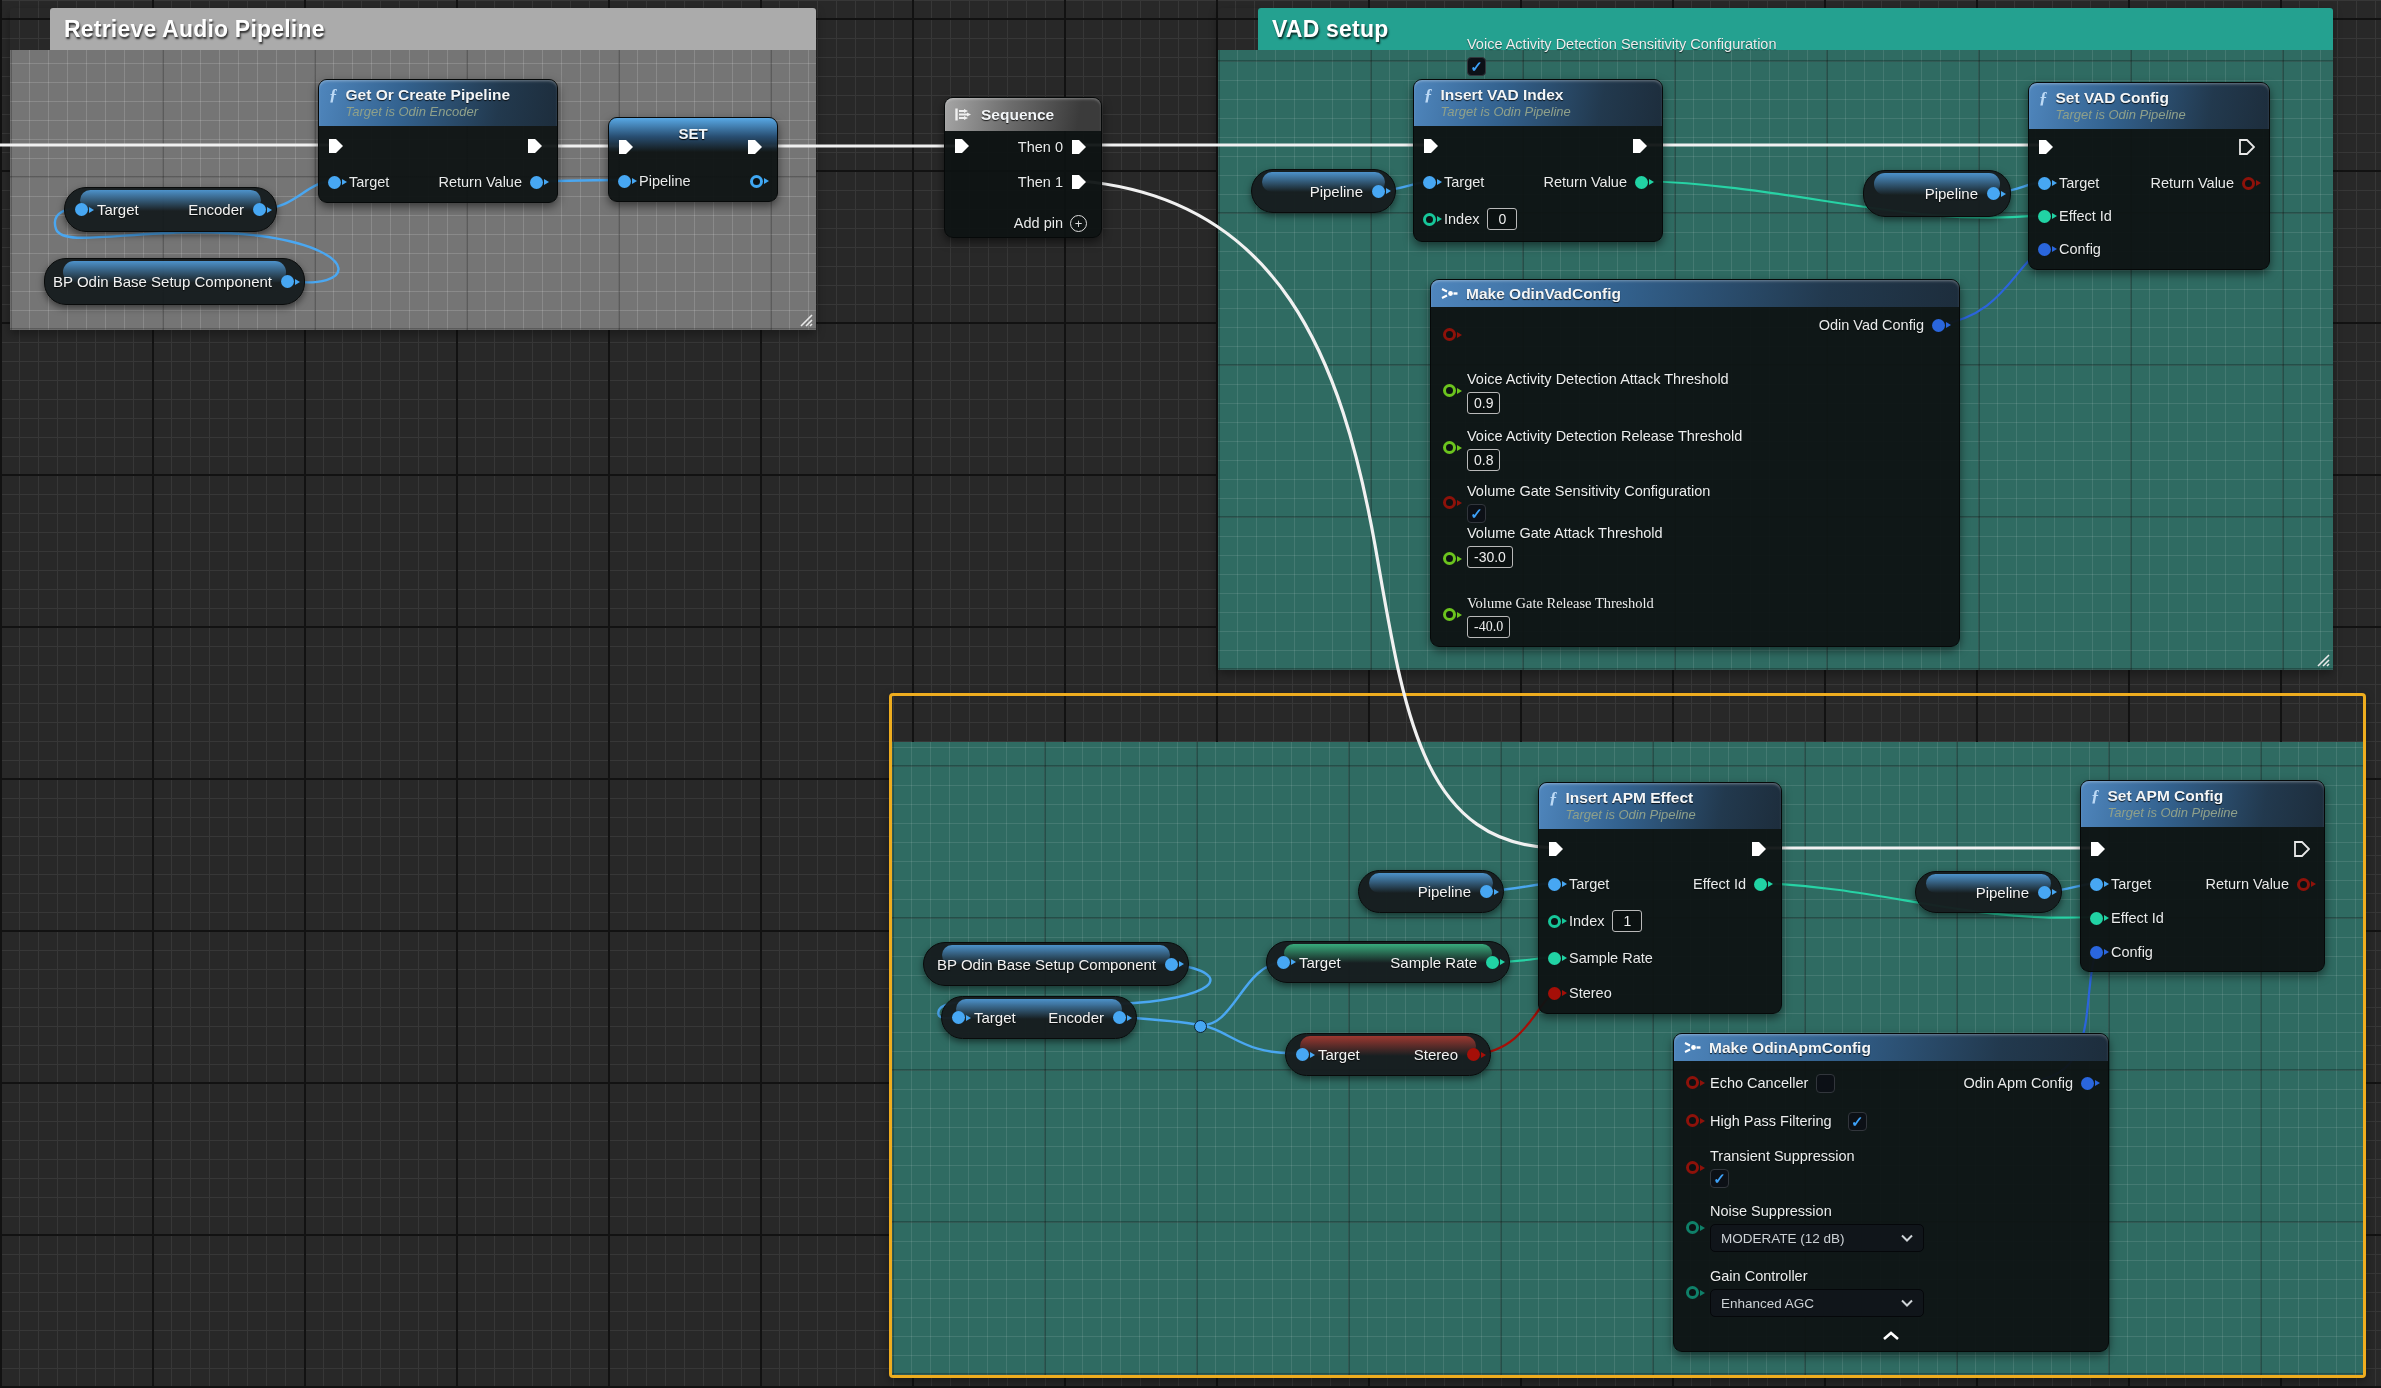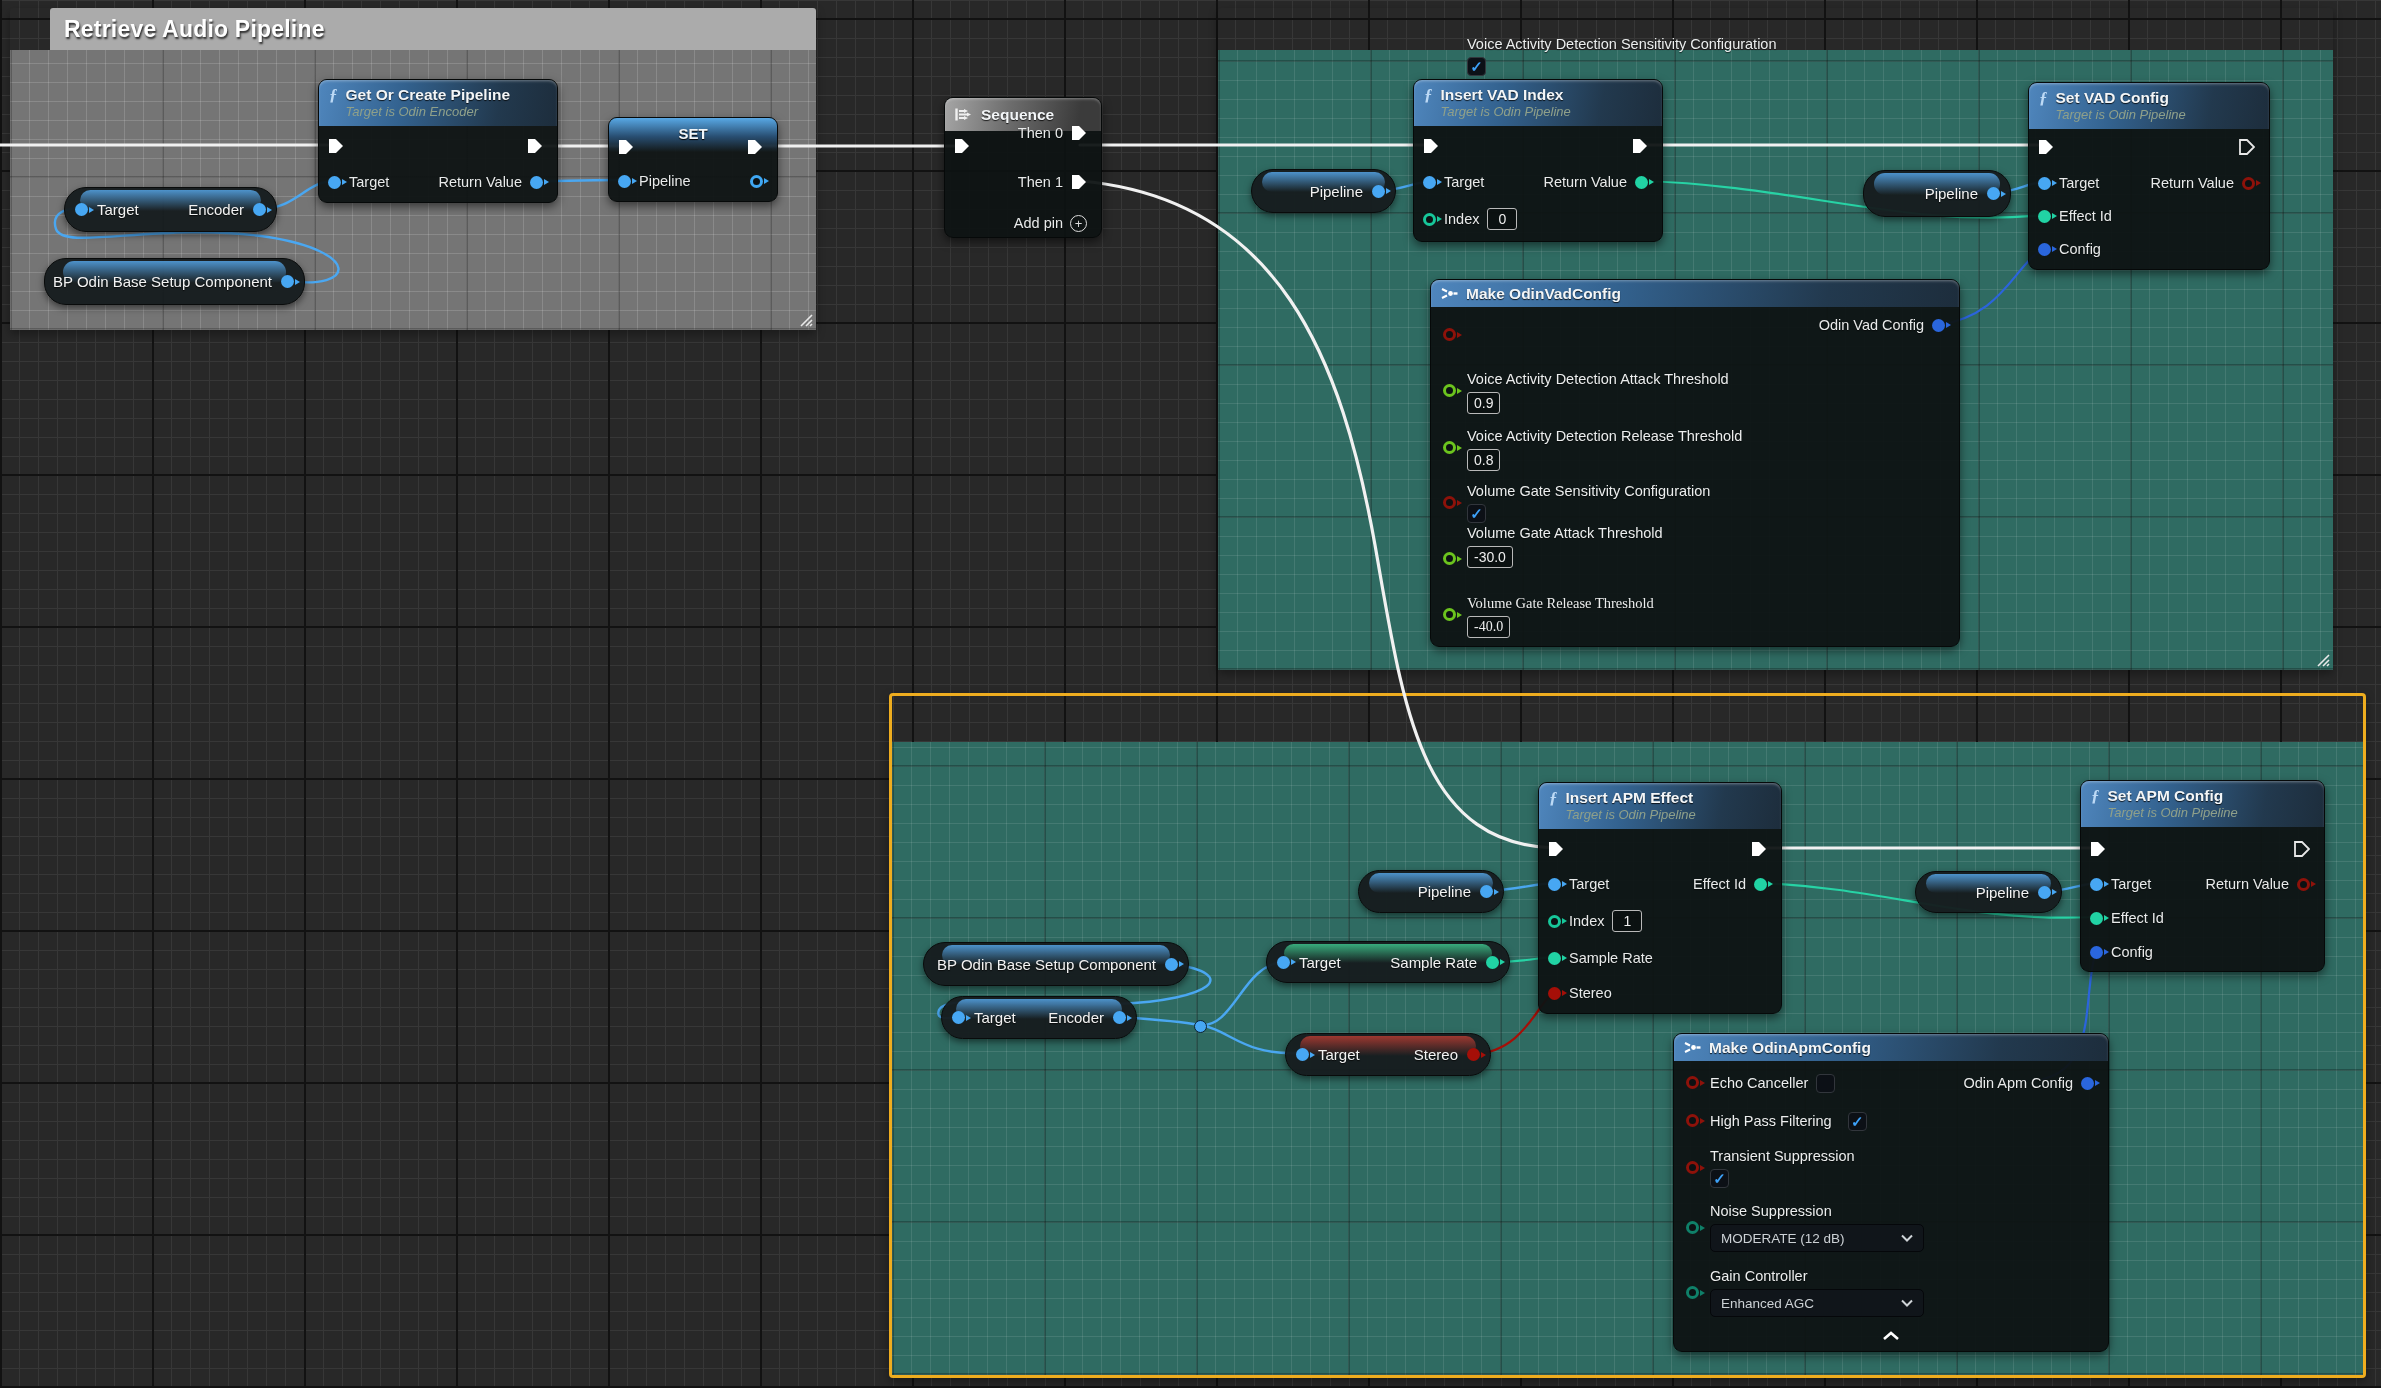--- a/index.html
+++ b/index.html
@@ -112,20 +112,23 @@
     <div class="c-head">
       <span class="c-title">Retrieve Audio Pipeline</span>
     </div>
     <div class="c-body"></div>
     <svg class="grip" width="15" height="15">
         <path d="M3 14 L14 3 M8 14 L14 8 M12 14 L14 12" stroke="#e9e9e9" stroke-width="1.6"></path>
       </svg>
   </div>
 
   <div class="comment teal" style="left:1218px;top:8px;width:1115px;height:662px;">
+    <div class="c-head">
+      <span class="c-title">VAD setup</span>
+    </div>
     <div class="c-body"></div>
     <svg class="grip" width="15" height="15">
         <path d="M3 14 L14 3 M8 14 L14 8 M12 14 L14 12" stroke="#e9e9e9" stroke-width="1.6"></path>
       </svg>
   </div>
 
   <div class="comment teal selected" style="left:889px;top:693px;width:1471px;height:679px;">
     <div class="c-body"></div>
   </div>
 
@@ -227,21 +230,21 @@
           <path d="M5 4 H10 M5 7.5 H13 M5 11 H10" stroke="#f0f0f0" stroke-width="2"></path>
           <path d="M10 2 l4 2 -4 2 z M13 5.5 l4 2 -4 2 z M10 9 l4 2 -4 2 z" fill="#f0f0f0"></path>
         </svg>
       <span class="ntitle">Sequence</span>
     </div>
     <div class="prow left" style="top:39px;">
         <svg class="xpin" width="16" height="18">
           <path d="M1 2 h7 l7 7 -7 7 h-7 z" fill="#fff"></path>
         </svg>
       </div>
-    <div class="prow right" style="top:26px;">
+    <div class="prow right" style="top:40px;">
         <svg class="xpin" width="16" height="18">
           <path d="M1 2 h7 l7 7 -7 7 h-7 z" fill="#fff"></path>
         </svg>
         <span class="plbl">Then 0</span>
       </div>
     <div class="prow right" style="top:75px;">
         <svg class="xpin" width="16" height="18">
           <path d="M1 2 h7 l7 7 -7 7 h-7 z" fill="#fff"></path>
         </svg>
         <span class="plbl">Then 1</span>

